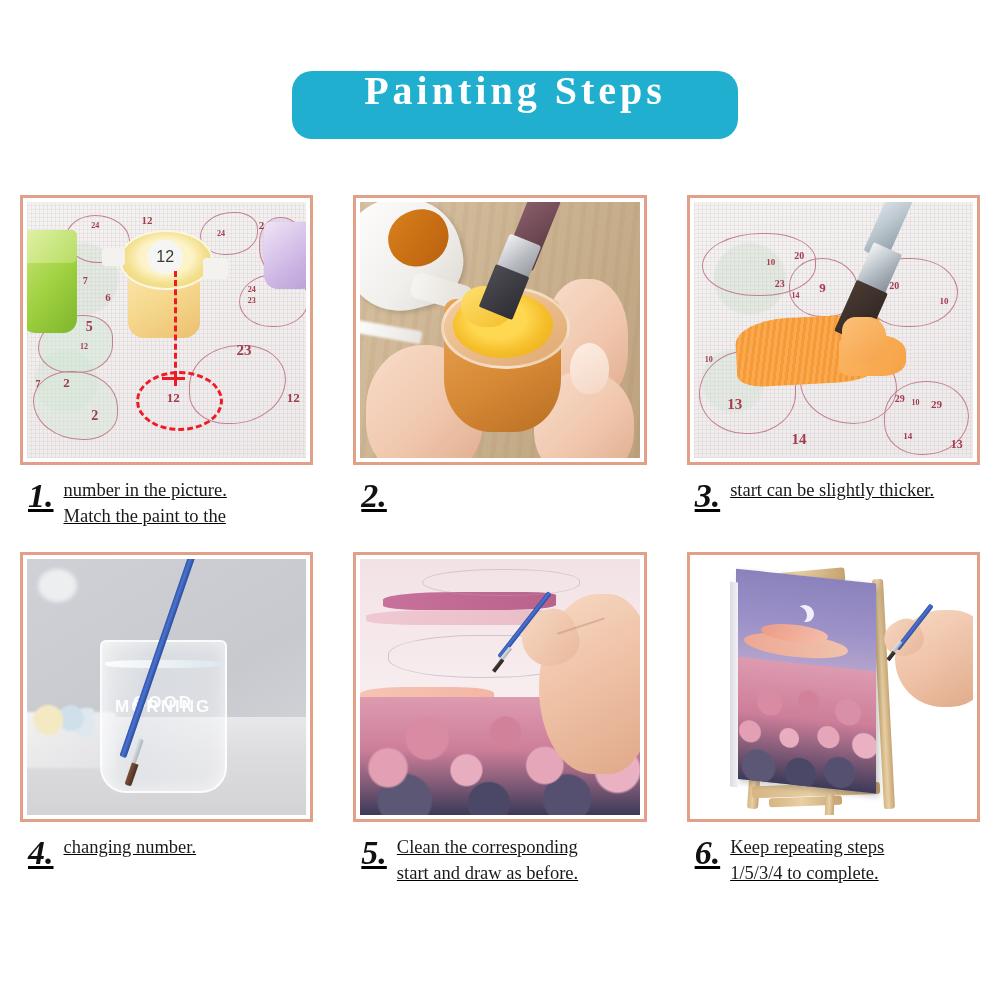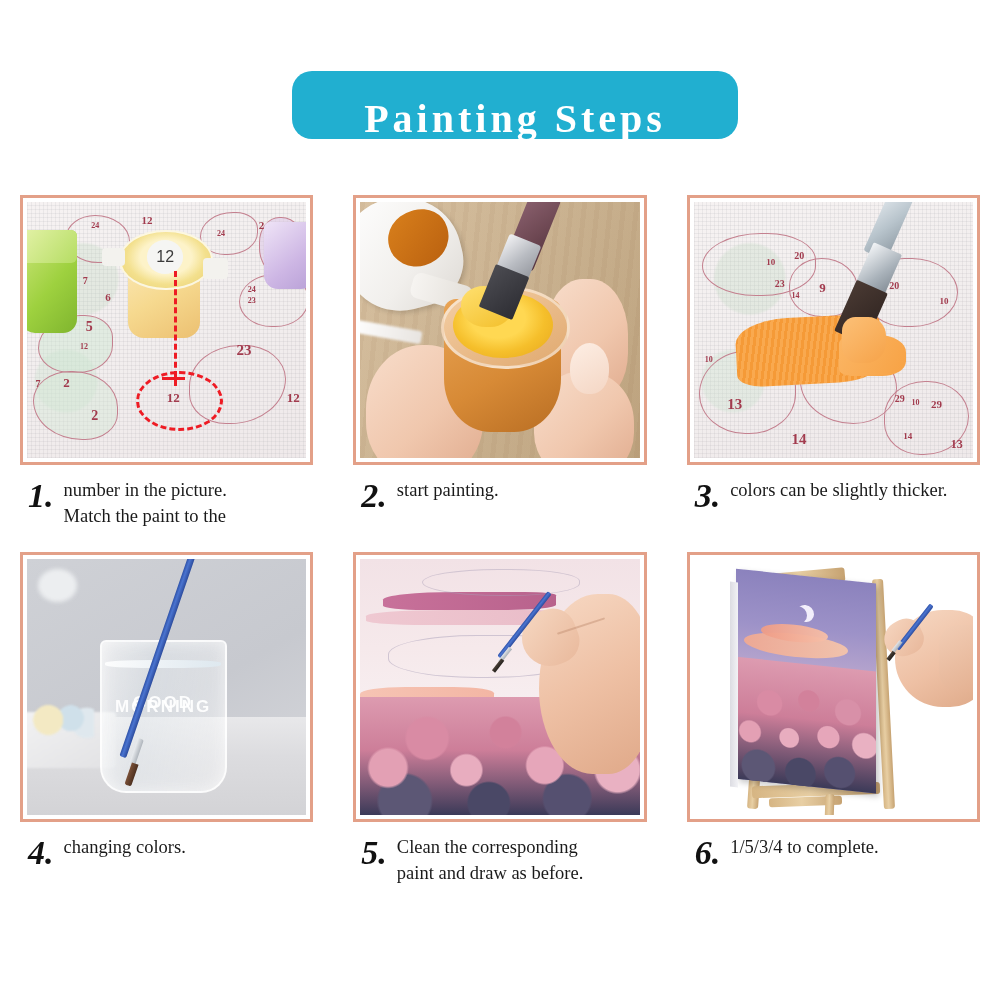--- a/index.html
+++ b/index.html
@@ -18,21 +18,21 @@
   
   #title-banner {
     position: absolute;
     left: 292px;
     top: 71px;
     width: 446px;
     height: 68px;
     background: #21AFD0;
     border-radius: 20px;
     display: flex;
-    align-items: flex-end;
+    align-items: flex-start;
     justify-content: center;
   }
   #title-text {
     color: #ffffff;
     font-family: "Liberation Serif", "DejaVu Serif", serif;
     font-size: 40px;
     font-weight: 700;
     letter-spacing: 4px;
     line-height: 1;
     white-space: nowrap;
@@ -46,20 +46,21 @@
     width: 1000px;
   }
   .step-row {
     display: flex;
     width: 1000px;
   }
   .step-cell {
     width: 333.33px;
     box-sizing: border-box;
     padding: 7px 20px;
+    text-decoration: underline;
   }
   .photo-frame {
     width: 100%;
     height: 270px;
     border: 3px solid #E3A088;
     background: #ffffff;
     box-sizing: border-box;
     padding: 4px;
     position: relative;
   }
@@ -317,21 +318,20 @@
           <div style="position:absolute;left:36%;top:33%;width:18%;height:16%;background:linear-gradient(150deg,#ffe070,#f3c02c);border-radius:50% 60% 45% 55%;"></div>
 
           <div style="position:absolute;left:56%;top:-4%;width:11%;height:30%;background:linear-gradient(120deg,#8c6270,#6e4853 60%,#543440);border-radius:4px;transform:rotate(22deg);"></div>
           <div style="position:absolute;left:50%;top:14%;width:12%;height:18%;background:linear-gradient(120deg,#f2f2f4,#b9bcc2 50%,#8d9097);border-radius:3px;transform:rotate(22deg);"></div>
           <div style="position:absolute;left:45%;top:26%;width:13%;height:18%;background:linear-gradient(120deg,#4c4c52,#2d2d33);border-radius:2px;transform:rotate(22deg);"></div>
         </div>
       </div>
       <div class="caption">
         <div class="step-num">2.</div>
         <div class="step-lines">
-          <div>start painting.</div>
         </div>
       </div>
     </div>
 
     <div class="step-cell">
       <div class="photo-frame">
         <div class="photo-inner">
           <div class="canvas-bg"></div>
 
           <div class="outline" style="left:3%;top:12%;width:40%;height:24%;border-radius:55% 45% 50% 50%;"></div>
@@ -363,21 +363,21 @@
 
           <div style="position:absolute;left:66%;top:-8%;width:9%;height:30%;background:linear-gradient(120deg,#e9eef2,#b8c4cc 55%,#8e9aa3);border-radius:3px;transform:rotate(24deg);"></div>
           <div style="position:absolute;left:60%;top:17%;width:11%;height:22%;background:linear-gradient(120deg,#f3f5f7,#a9b2ba 55%,#78828b);border-radius:2px;transform:rotate(24deg);"></div>
           <div style="position:absolute;left:54%;top:32%;width:12%;height:22%;background:linear-gradient(120deg,#4a3a33,#2e2320);border-radius:2px;transform:rotate(24deg);"></div>
           <div style="position:absolute;left:53%;top:45%;width:16%;height:18%;background:linear-gradient(140deg,#fcc077,#f6a349);border-radius:30% 40% 45% 35%;"></div>
         </div>
       </div>
       <div class="caption">
         <div class="step-num">3.</div>
         <div class="step-lines">
-          <div>colors can be slightly thicker.</div>
+          <div>start can be slightly thicker.</div>
         </div>
       </div>
     </div>
   </div>
 
   <div class="step-row" style="margin-top:8px;">
 
     <div class="step-cell">
       <div class="photo-frame">
         <div class="photo-inner">
@@ -397,21 +397,21 @@
           </div>
 
           <div class="brush-stick" style="left:46%;top:-6%;width:7px;height:86%;transform:rotate(19deg);"></div>
           <div style="position:absolute;left:38%;top:70%;width:6px;height:12%;background:linear-gradient(90deg,#e9ecef,#aeb4bb);transform:rotate(19deg);border-radius:2px;"></div>
           <div style="position:absolute;left:36%;top:80%;width:7px;height:9%;background:linear-gradient(90deg,#7a5037,#4d3020);transform:rotate(19deg);border-radius:0 0 2px 2px;"></div>
         </div>
       </div>
       <div class="caption">
         <div class="step-num">4.</div>
         <div class="step-lines">
-          <div>changing colors.</div>
+          <div>changing number.</div>
         </div>
       </div>
     </div>
 
     <div class="step-cell">
       <div class="photo-frame">
         <div class="photo-inner">
           <div class="sky"></div>
 
           <div style="position:absolute;left:8%;top:13%;width:62%;height:7%;background:linear-gradient(90deg,#c8719a,#b8628c);border-radius:42% 18% 30% 24%;"></div>
@@ -428,21 +428,21 @@
 
           <div class="brush-stick" style="left:58%;top:10%;width:5px;height:32%;transform:rotate(38deg);"></div>
           <div style="position:absolute;left:51%;top:34%;width:4px;height:7%;background:linear-gradient(90deg,#e3e6ea,#a8aeb6);transform:rotate(38deg);"></div>
           <div style="position:absolute;left:48.5%;top:39%;width:4px;height:6%;background:linear-gradient(90deg,#4b4138,#24201c);transform:rotate(38deg);"></div>
         </div>
       </div>
       <div class="caption">
         <div class="step-num">5.</div>
         <div class="step-lines">
           <div>Clean the corresponding</div>
-          <div>paint and draw as before.</div>
+          <div>start and draw as before.</div>
         </div>
       </div>
     </div>
 
     <div class="step-cell">
       <div class="photo-frame">
         <div class="photo-inner" style="background:#ffffff;">
 
           <div class="easel-leg" style="left:22%;top:8%;width:11px;height:90%;transform:rotate(4deg);"></div>
           <div class="easel-leg" style="left:66%;top:8%;width:11px;height:90%;transform:rotate(-3deg);"></div>
@@ -465,18 +465,19 @@
           <div style="position:absolute;left:88%;top:26%;width:20%;height:26%;background:linear-gradient(150deg,#f2cdb5,#e2ad8d);border-radius:20px;"></div>
 
           <div class="brush-stick" style="left:78%;top:16%;width:5px;height:22%;transform:rotate(38deg);"></div>
           <div style="position:absolute;left:72%;top:32%;width:4px;height:5%;background:linear-gradient(90deg,#e3e6ea,#a8aeb6);transform:rotate(38deg);"></div>
           <div style="position:absolute;left:70%;top:36%;width:4px;height:4%;background:linear-gradient(90deg,#4b4138,#24201c);transform:rotate(38deg);"></div>
         </div>
       </div>
       <div class="caption">
         <div class="step-num">6.</div>
         <div class="step-lines">
+          <div>Keep repeating steps</div>
           <div>1/5/3/4 to complete.</div>
         </div>
       </div>
     </div>
   </div>
 </div>
 
 </body></html>

